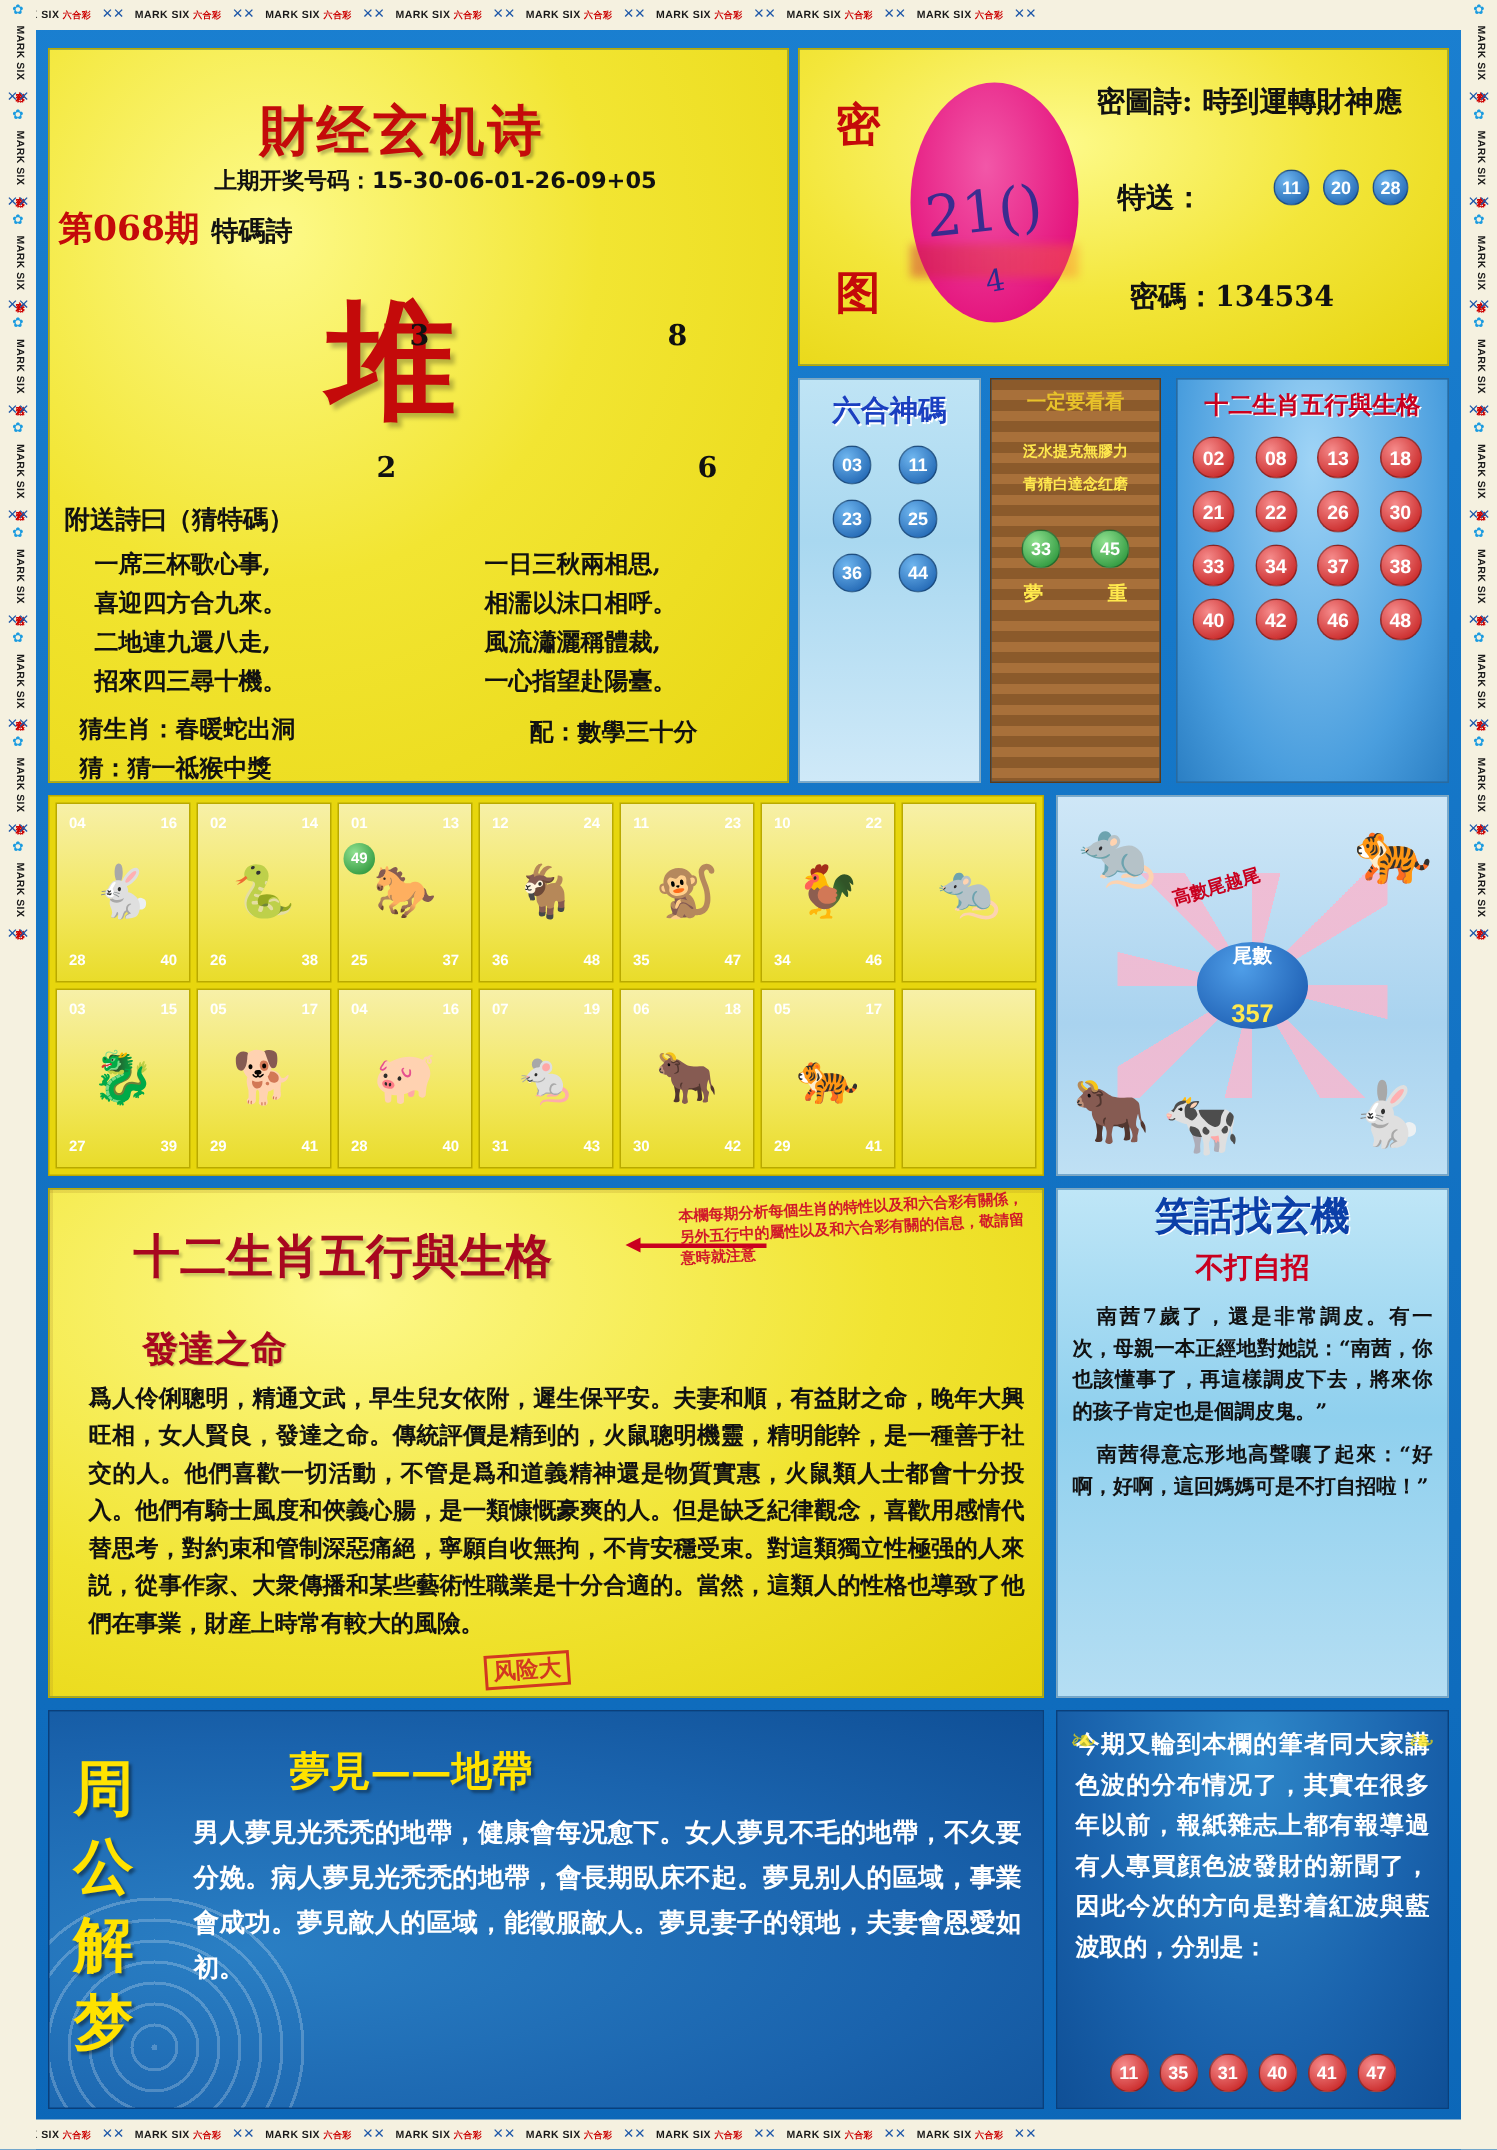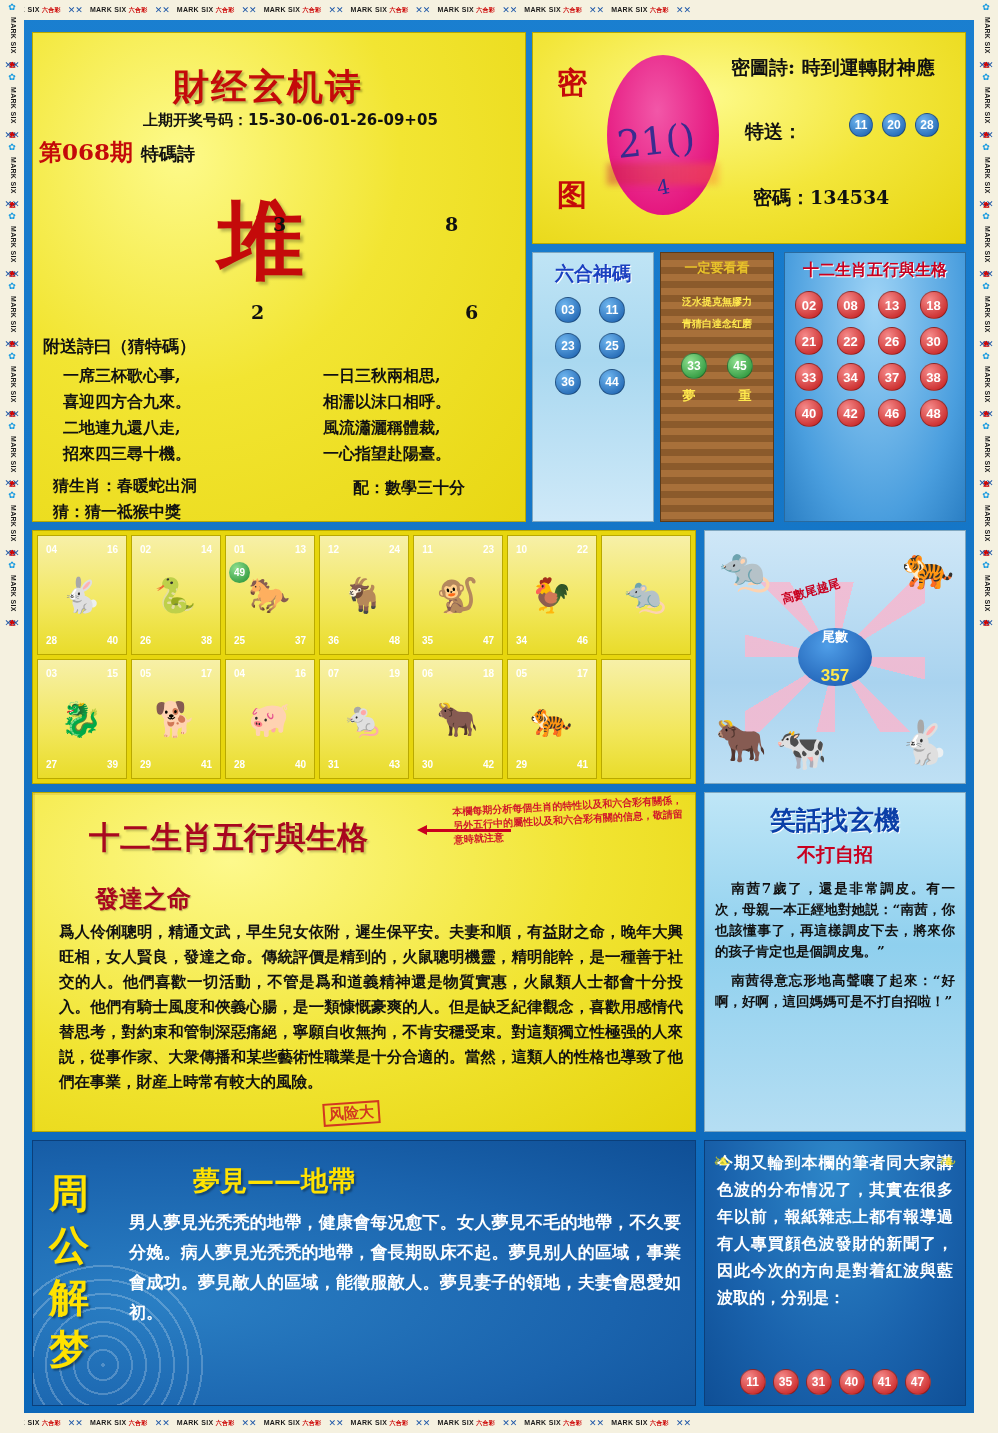--- a/index.html
+++ b/index.html
@@ -343,21 +343,21 @@
     transform: rotate(-4deg);
   }
 
   
   .joke {
     position:absolute; left:680px; top:772px; width:262px; height:340px;
     background: linear-gradient(180deg,#bfe6f7 0%, #8fd0ee 45%, #b5def3 100%);
     border:1px solid #7fa7c0;
   }
   .joke-title {
-    text-align:center; margin-top:10px;
+    text-align:center; 
     font-size:26px; font-weight:bold; color:#0b3fa8;
     font-family:"DejaVu Serif", serif;
     text-shadow: 1px 1px 0 #fff;
   }
   .joke-sub {
     text-align:center; margin-top:4px;
     font-size:19px; font-weight:bold; color:#c9001f;
     font-family:"DejaVu Serif", serif;
   }
   .joke-body {

